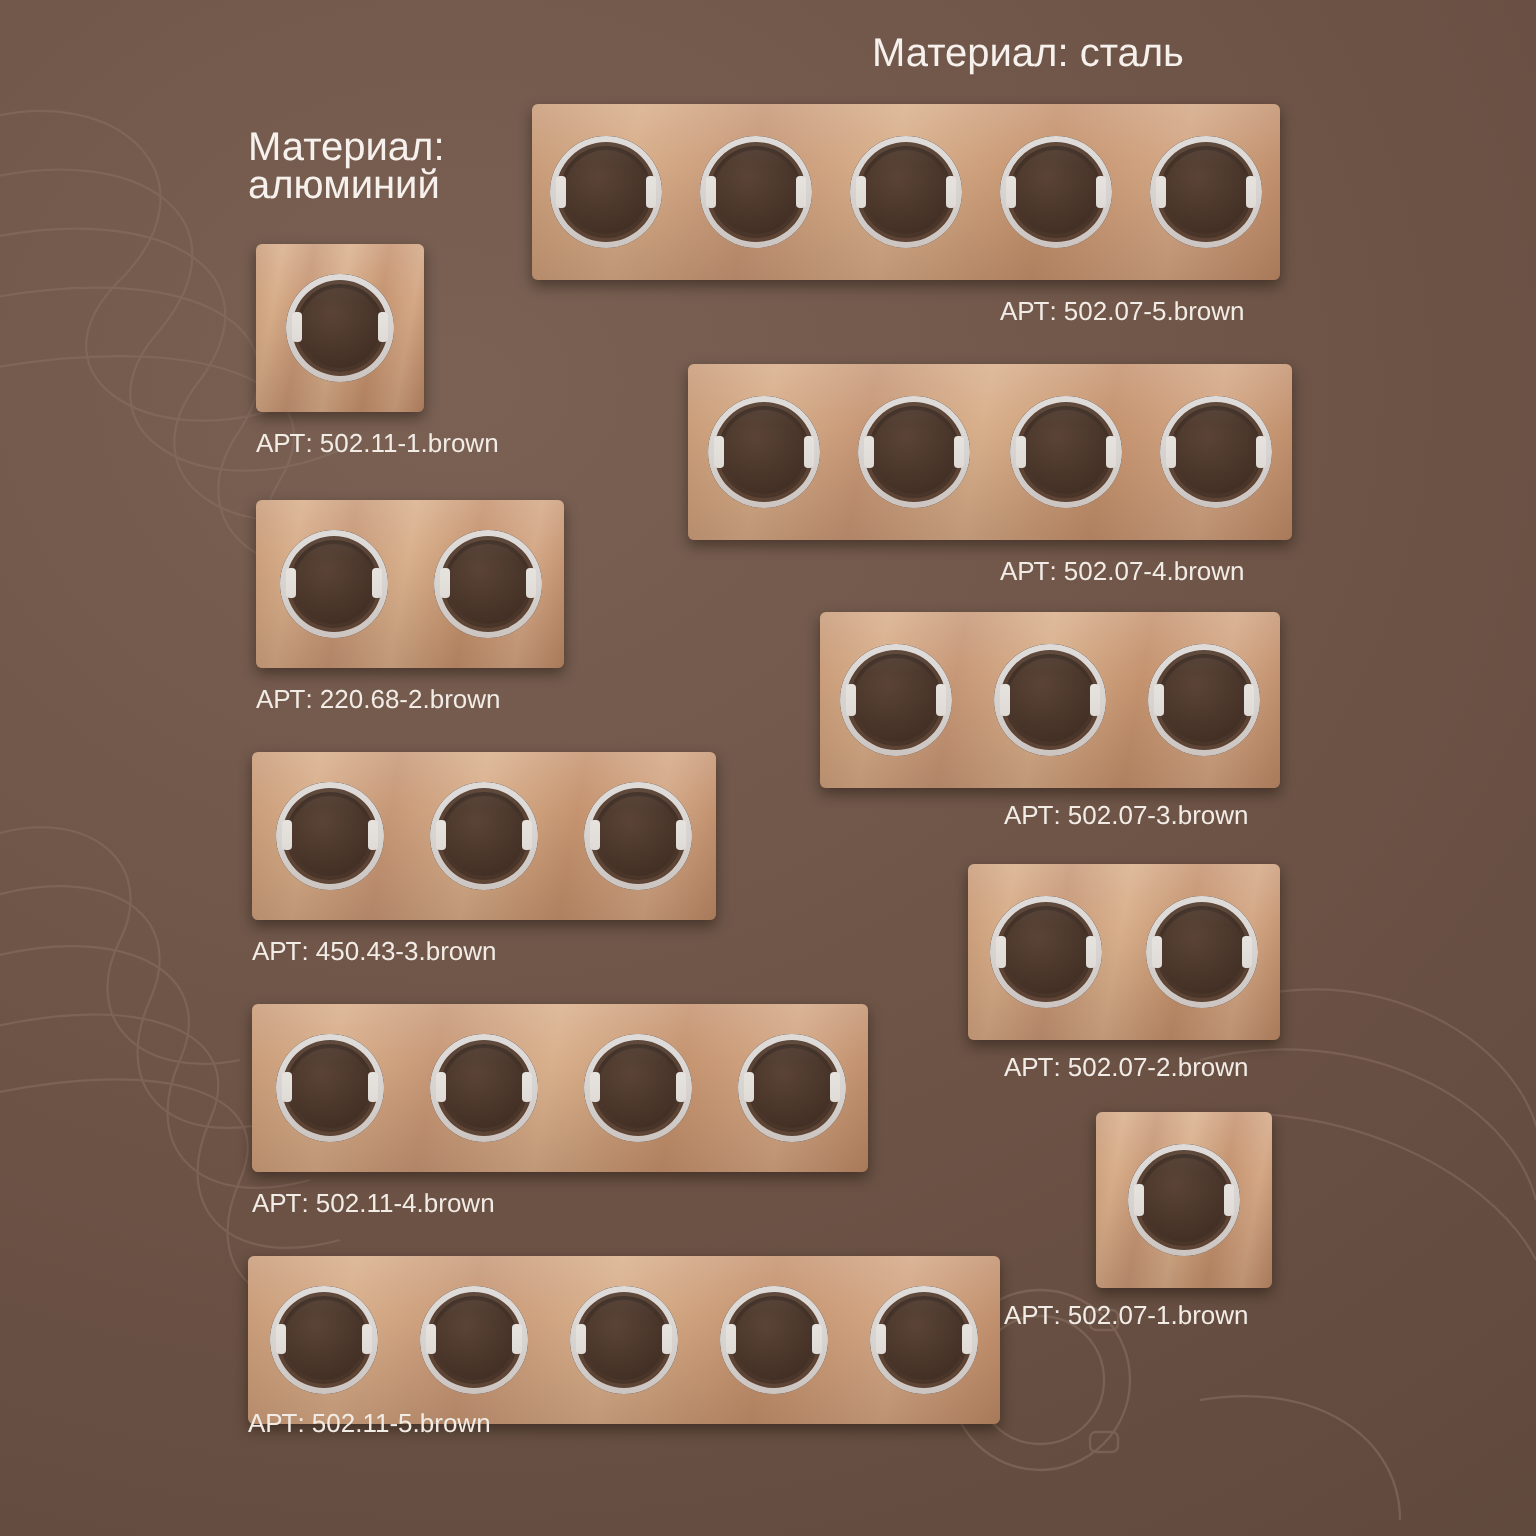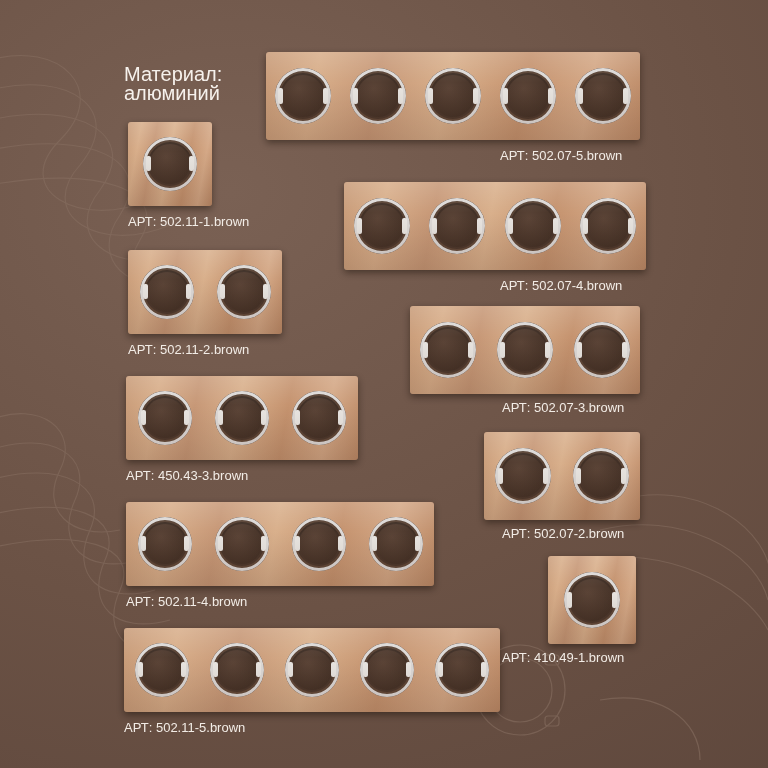--- a/index.html
+++ b/index.html
@@ -112,20 +112,21 @@
       <path d="M520 690 m-45 0 a45 45 0 1 0 90 0 a45 45 0 1 0 -90 0"></path>
       <path d="M520 690 m-32 0 a32 32 0 1 0 64 0 a32 32 0 1 0 -64 0"></path>
       <rect x="545" y="655" width="14" height="10" rx="3"></rect>
       <rect x="545" y="716" width="14" height="10" rx="3"></rect>
       <path d="M600 700 C 660 690, 700 720, 700 760"></path>
     </g>
   </svg>
 
   <div class="heading" style="left:124px; top:63px;">Материал:</div>
   <div class="heading" style="left:124px; top:82px;">алюминий</div>
+  <div class="heading" style="left:436px; top:16px;">Материал: сталь</div>
 
   <div class="frame" style="left:128px; top:122px; width:84px; height:84px;">
     <div class="socket" style="width:54px;height:54px;">
       <div class="inner" style="width:40px;height:40px;"></div>
       <div class="clipL" style="width:5px;height:15px;left:3px;top:19px;"></div>
       <div class="clipR" style="width:5px;height:15px;right:3px;top:19px;"></div>
     </div>
   </div>
   <div class="cap" style="left:128px; top:214px;">АРТ: 502.11-1.brown</div>
 
@@ -134,21 +135,21 @@
       <div class="inner" style="width:40px;height:40px;"></div>
       <div class="clipL" style="width:5px;height:15px;left:3px;top:19px;"></div>
       <div class="clipR" style="width:5px;height:15px;right:3px;top:19px;"></div>
     </div>
     <div class="socket" style="width:54px;height:54px;">
       <div class="inner" style="width:40px;height:40px;"></div>
       <div class="clipL" style="width:5px;height:15px;left:3px;top:19px;"></div>
       <div class="clipR" style="width:5px;height:15px;right:3px;top:19px;"></div>
     </div>
   </div>
-  <div class="cap" style="left:128px; top:342px;">АРТ: 502.11-2.brown</div>
+  <div class="cap" style="left:128px; top:342px;">АРТ: 220.68-2.brown</div>
 
   <div class="frame" style="left:126px; top:376px; width:232px; height:84px;">
     <div class="socket" style="width:54px;height:54px;">
       <div class="inner" style="width:40px;height:40px;"></div>
       <div class="clipL" style="width:5px;height:15px;left:3px;top:19px;"></div>
       <div class="clipR" style="width:5px;height:15px;right:3px;top:19px;"></div>
     </div>
     <div class="socket" style="width:54px;height:54px;">
       <div class="inner" style="width:40px;height:40px;"></div>
       <div class="clipL" style="width:5px;height:15px;left:3px;top:19px;"></div>
@@ -206,21 +207,21 @@
       <div class="inner" style="width:40px;height:40px;"></div>
       <div class="clipL" style="width:5px;height:15px;left:3px;top:19px;"></div>
       <div class="clipR" style="width:5px;height:15px;right:3px;top:19px;"></div>
     </div>
     <div class="socket" style="width:54px;height:54px;">
       <div class="inner" style="width:40px;height:40px;"></div>
       <div class="clipL" style="width:5px;height:15px;left:3px;top:19px;"></div>
       <div class="clipR" style="width:5px;height:15px;right:3px;top:19px;"></div>
     </div>
   </div>
-  <div class="cap" style="left:124px; top:720px;">АРТ: 502.11-5.brown</div>
+  <div class="cap" style="left:124px; top:704px;">АРТ: 502.11-5.brown</div>
 
   <div class="frame" style="left:266px; top:52px; width:374px; height:88px;">
     <div class="socket" style="width:56px;height:56px;">
       <div class="inner" style="width:42px;height:42px;"></div>
       <div class="clipL" style="width:5px;height:16px;left:3px;top:20px;"></div>
       <div class="clipR" style="width:5px;height:16px;right:3px;top:20px;"></div>
     </div>
     <div class="socket" style="width:56px;height:56px;">
       <div class="inner" style="width:42px;height:42px;"></div>
       <div class="clipL" style="width:5px;height:16px;left:3px;top:20px;"></div>
@@ -301,15 +302,15 @@
   </div>
   <div class="cap" style="left:502px; top:526px;">АРТ: 502.07-2.brown</div>
 
   <div class="frame" style="left:548px; top:556px; width:88px; height:88px;">
     <div class="socket" style="width:56px;height:56px;">
       <div class="inner" style="width:42px;height:42px;"></div>
       <div class="clipL" style="width:5px;height:16px;left:3px;top:20px;"></div>
       <div class="clipR" style="width:5px;height:16px;right:3px;top:20px;"></div>
     </div>
   </div>
-  <div class="cap" style="left:502px; top:650px;">АРТ: 410.49-1.brown</div>
+  <div class="cap" style="left:502px; top:650px;">АРТ: 502.07-1.brown</div>
 
 </div>
 
 </body></html>

